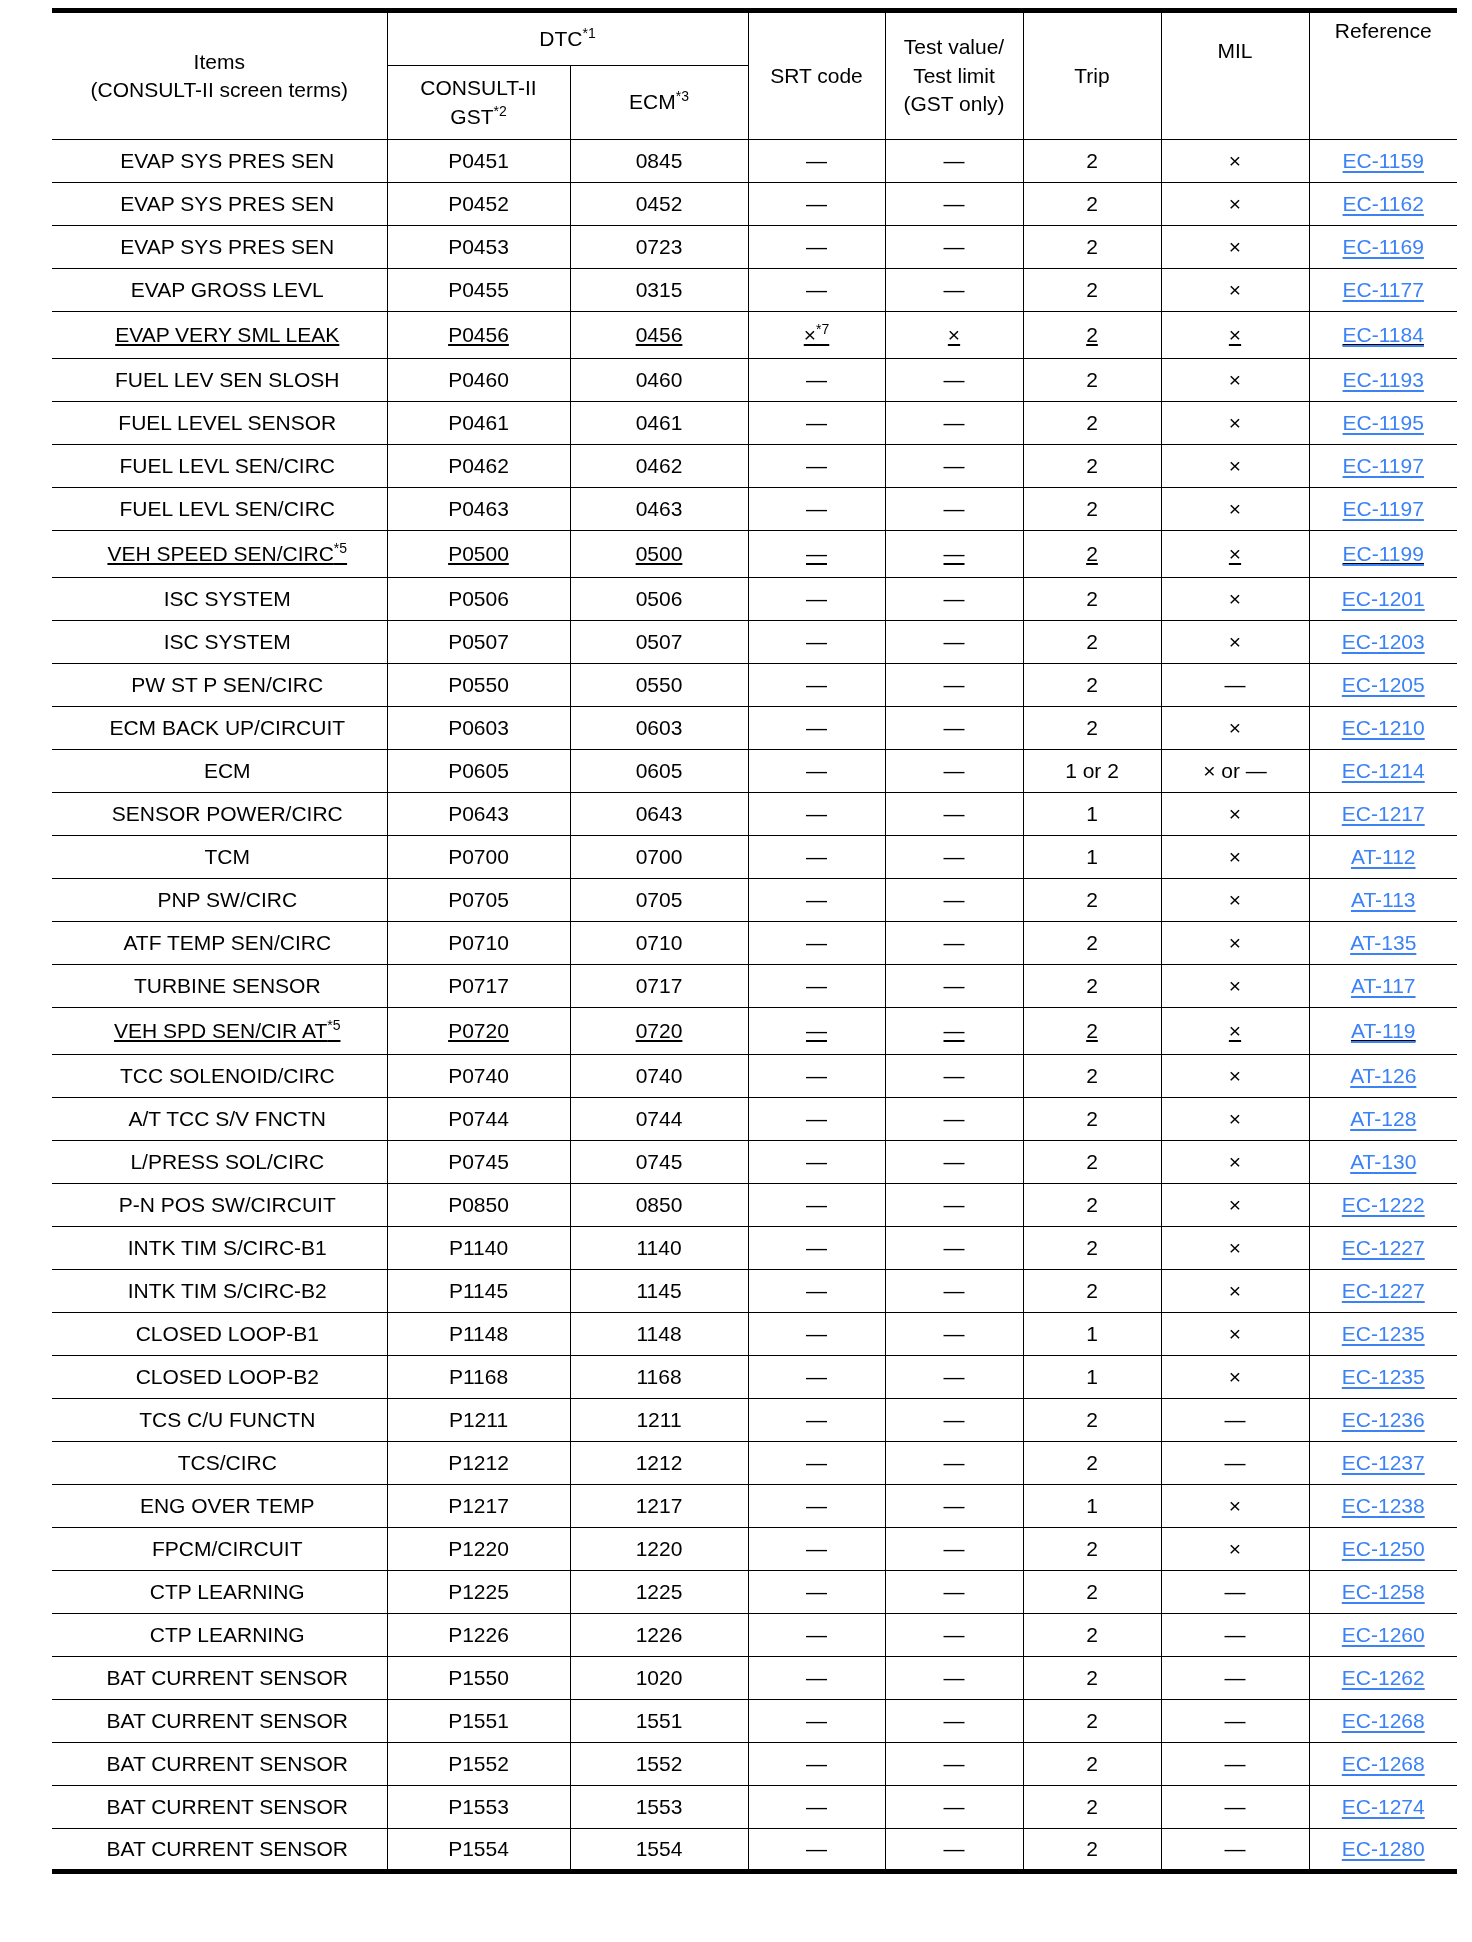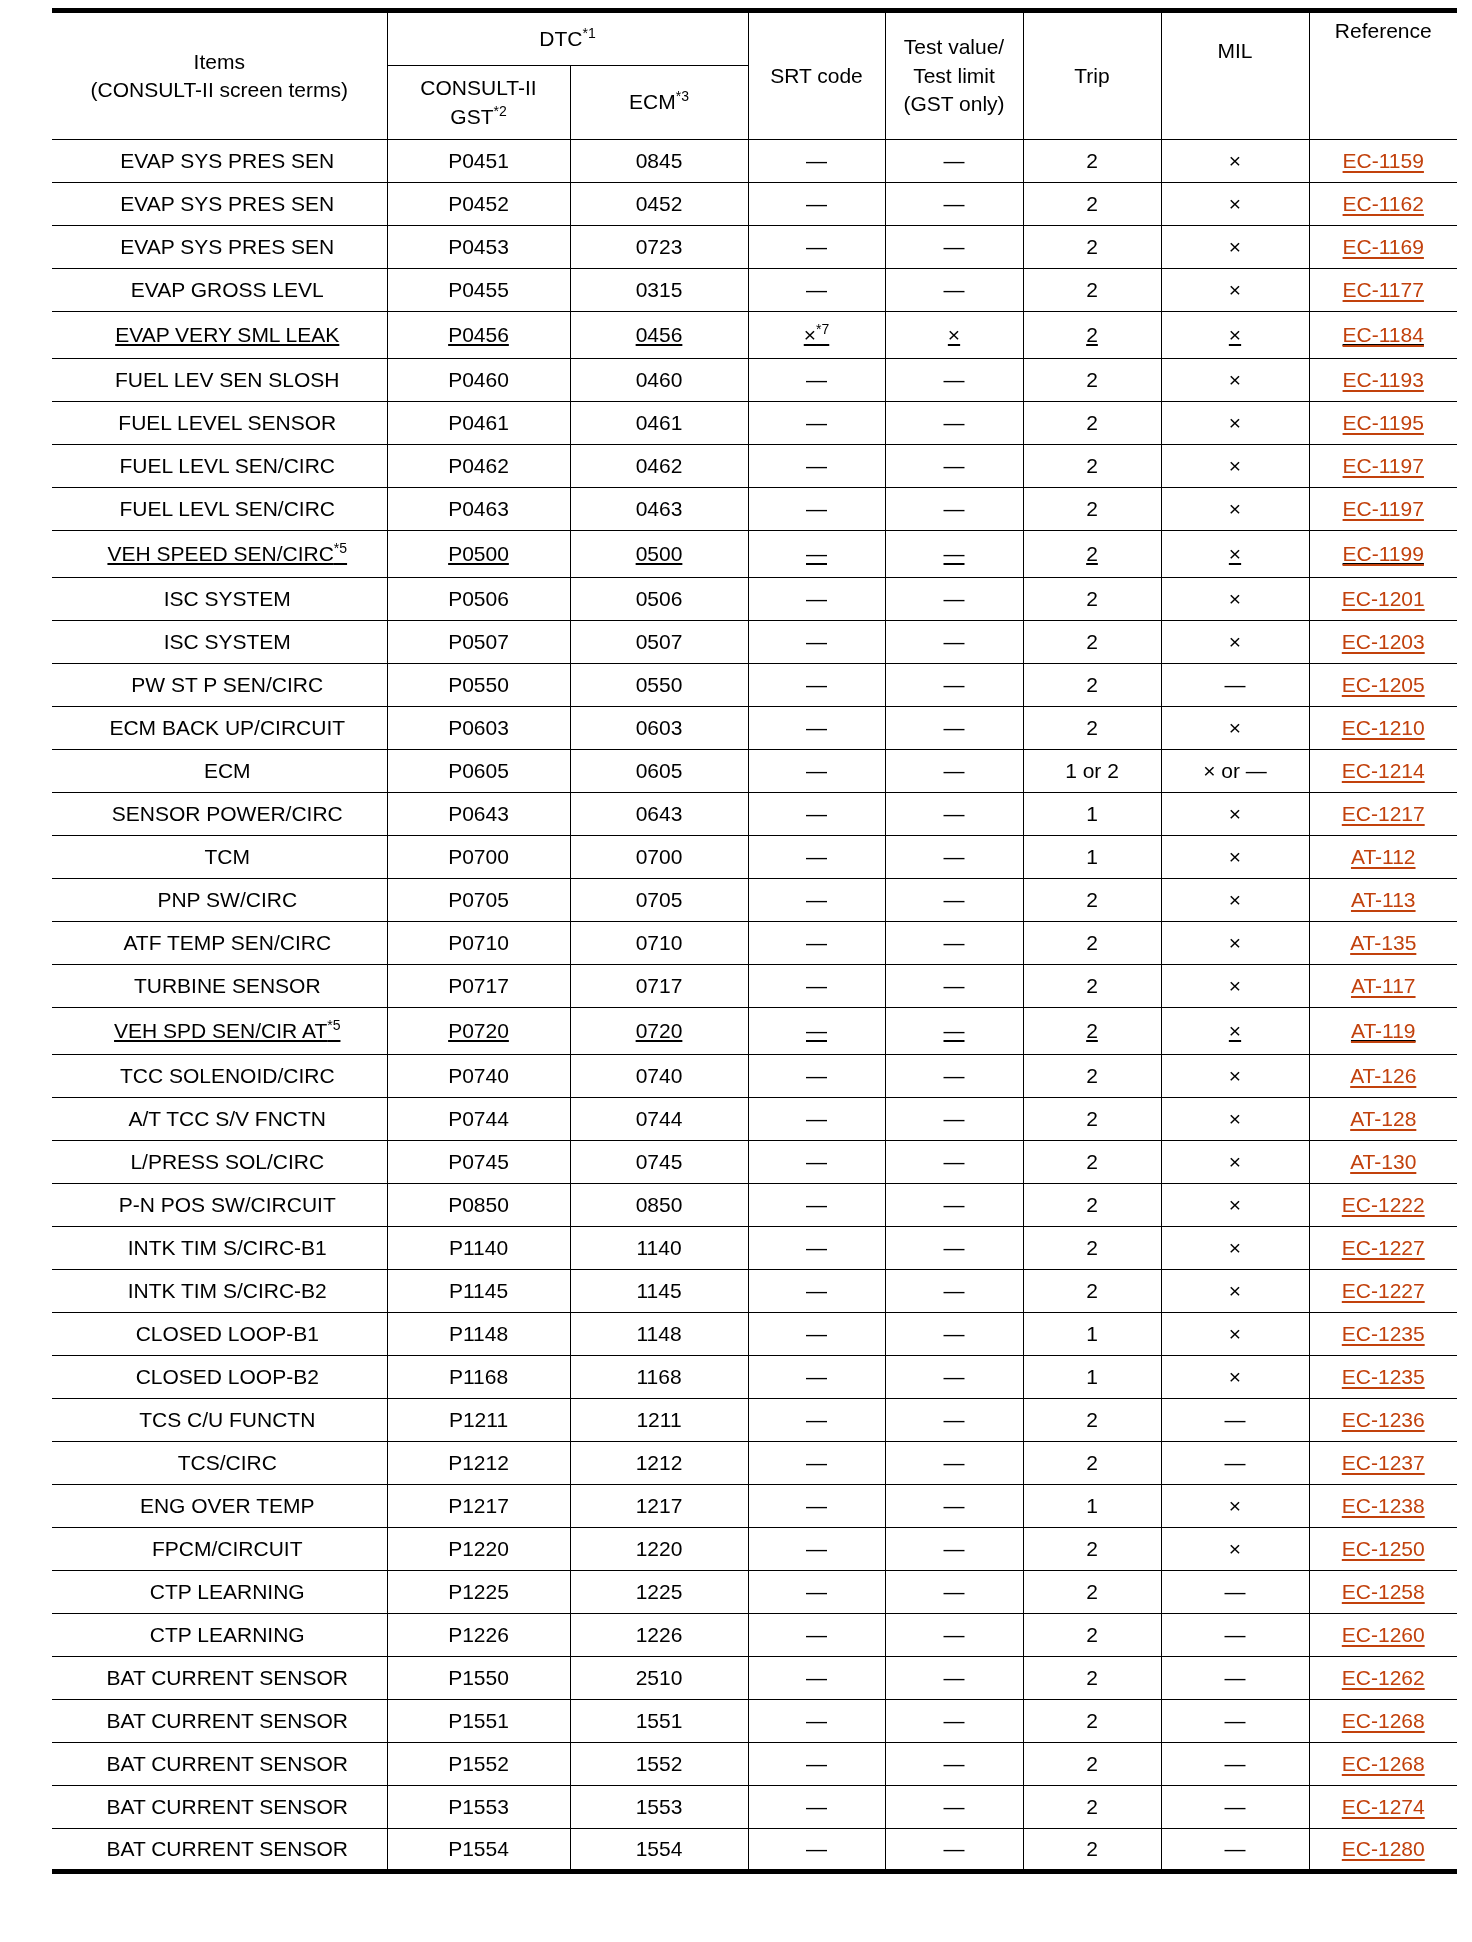--- a/index.html
+++ b/index.html
@@ -14,21 +14,21 @@
          font-size: 21px; font-weight: normal; padding: 0; line-height: 1.35; }
   .tbl thead tr:first-child th { border-top: 5px solid #000; }
   .tbl tbody tr:last-child td { border-bottom: 5px solid #000; }
   .tbl th:first-child, .tbl td:first-child { border-left: none; }
   .tbl th:last-child, .tbl td:last-child { border-right: none; }
   .tbl thead tr.h1 { height: 55px; } .tbl thead tr.h2 { height: 74px; }
   .tbl th.ref { vertical-align: top; padding-top: 4px; }
   .tbl th.mil { vertical-align: top; padding-top: 24px; }
   .tbl tbody tr { height: 43px; } .tbl tbody tr.tall { height: 47px; text-decoration: underline; }
   .tbl td.item { text-align: center; padding-left: 16px; white-space: nowrap; }
-  .tbl td.ref a { color: #c2410c; text-decoration: underline; text-underline-offset: 3px; }
+  .tbl td.ref a { color: #3b82f6; text-decoration: underline; text-underline-offset: 3px; }
   sup { font-size: 14px; vertical-align: super; line-height: 0; }
 </style>
 </head>
 <body>
 
 <table class="tbl">
   <colgroup>
     <col class="c1">
       <col class="c2">
       <col class="c3">
@@ -414,21 +414,21 @@
         <td>1226</td>
         <td><span>—</span></td>
         <td>—</td>
         <td>2</td>
         <td>—</td>
         <td class="ref"><a href="#">EC-1260</a></td>
       </tr>
       <tr>
         <td class="item"><span>BAT CURRENT SENSOR</span></td>
         <td>P1550</td>
-        <td>2510</td>
+        <td>1020</td>
         <td><span>—</span></td>
         <td>—</td>
         <td>2</td>
         <td>—</td>
         <td class="ref"><a href="#">EC-1262</a></td>
       </tr>
       <tr>
         <td class="item"><span>BAT CURRENT SENSOR</span></td>
         <td>P1551</td>
         <td>1551</td>

